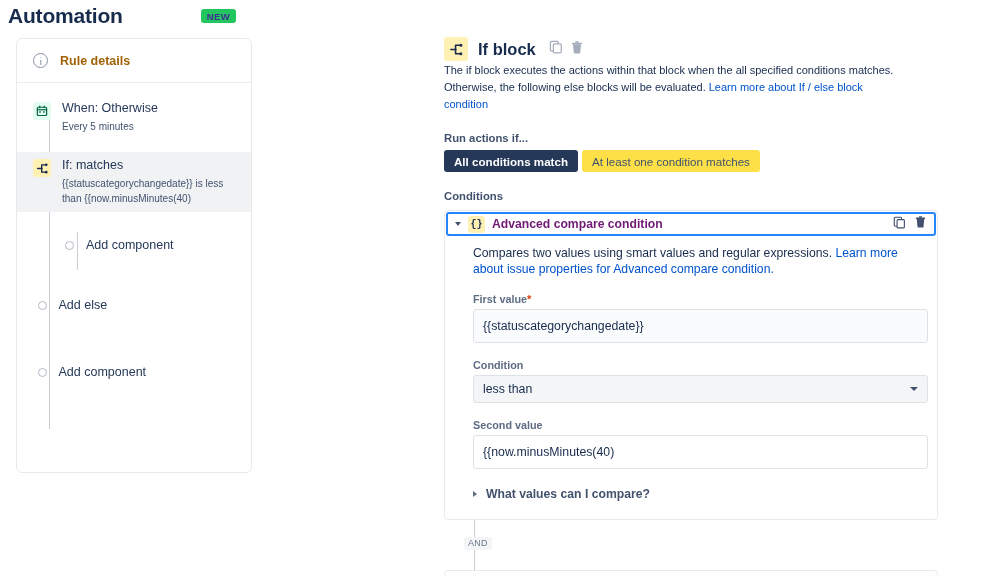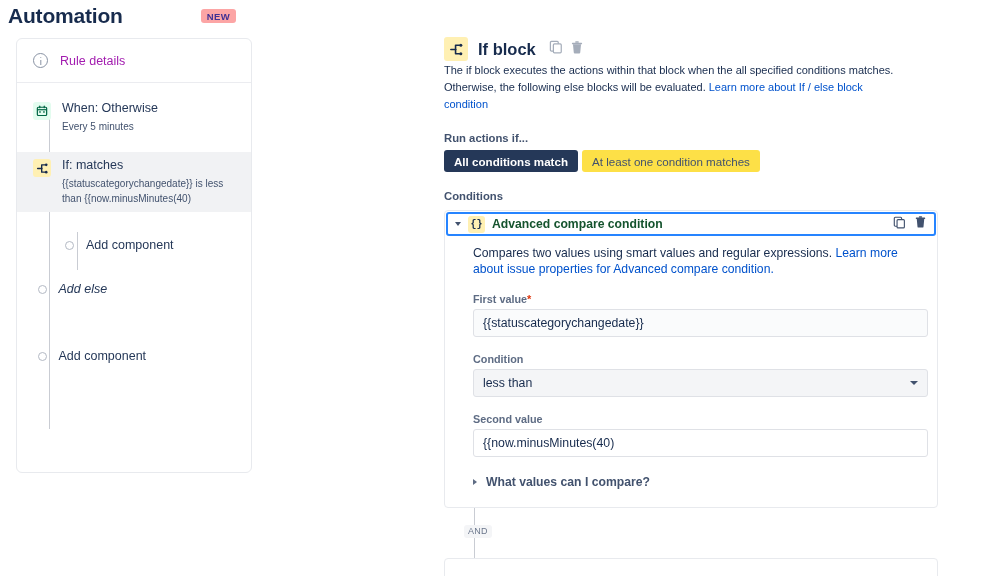--- a/index.html
+++ b/index.html
@@ -20,21 +20,21 @@
     display: flex; align-items: center;
   }
   .page-title {
     font-size: 21px;
     font-weight: 600;
     color: #172b4d;
     letter-spacing: -0.2px;
   }
   .new-badge {
     margin-left: 78px;
-    background: #fca5a5;
+    background: #22c55e;
     color: #403294;
     font-size: 9.5px;
     font-weight: 700;
     letter-spacing: 0.4px;
     padding: 3px 6px 2px 6px;
     border-radius: 3px;
     line-height: 1;
   }
 
   
@@ -48,22 +48,22 @@
   }
   .rule-details {
     display: flex; align-items: center;
     height: 44px;
     padding: 0 16px;
     border-bottom: 1px solid #ebecf0;
     gap: 12px;
   }
   .rule-details .label {
     font-size: 12.5px;
-    color: #a21caf;
-    font-weight: 400;
+    color: #a16207;
+    font-weight: 700;
   }
   .icon-info {
     width: 15px; height: 15px; flex: 0 0 15px;
     border: 1.3px solid #8993a4;
     border-radius: 50%;
     position: relative;
   }
   .icon-info::before {
     content: "";
     position: absolute; left: 50%; top: 3px;
@@ -250,21 +250,21 @@
     border-radius: 3px;
     font-size: 10px;
     color: #172b4d;
     display: flex; align-items: center; justify-content: center;
     font-family: "Liberation Mono", monospace;
     font-weight: 700;
   }
   .cond-header-title {
     font-size: 12.2px;
     font-weight: 600;
-    color: #14532d;
+    color: #701a75;
     flex: 1;
   }
   .cond-actions { display: flex; gap: 8px; align-items: center; }
 
   .cond-body { padding: 8px 28px 18px 28px; }
   .cond-desc {
     font-size: 12.2px;
     line-height: 16px;
     color: #172b4d;
     width: 432px;
@@ -278,21 +278,21 @@
   }
   .req { color: #de350b; font-size: 11px; }
 
   .input {
     width: 455px; height: 28px;
     border: 1px solid #dfe1e6;
     border-radius: 3px;
     background: #fafbfc;
     font-size: 12.3px;
     color: #172b4d;
-    padding: 4px 9px;
+    padding: 16px 9px;
     display: flex; align-items: center;
     font-family: inherit;
   }
   .input.white { background: #ffffff; }
 
   .select {
     width: 455px; height: 28px;
     border: 1px solid #dfe1e6;
     border-radius: 3px;
     background: #f4f5f7;
@@ -394,21 +394,21 @@
         <div class="node-sub">{{statuscategorychangedate}} is less than {{now.minusMinutes(40)</div>
       </div>
     </div>
 
     <div class="add-node add-comp-indented" style="margin-top:20px;">
       <div class="branch-line"></div>
       <span class="add-dot"></span>
       <span class="add-label">Add component</span>
     </div>
 
-    <div class="add-node" style="margin-top:18px;font-style:italic;">
+    <div class="add-node" style="margin-top:34px;">
       <span class="add-dot"></span>
       <span class="add-label">Add else</span>
     </div>
 
     <div class="add-node" style="margin-top:41px;">
       <span class="add-dot"></span>
       <span class="add-label">Add component</span>
     </div>
   </div>
 </div>

